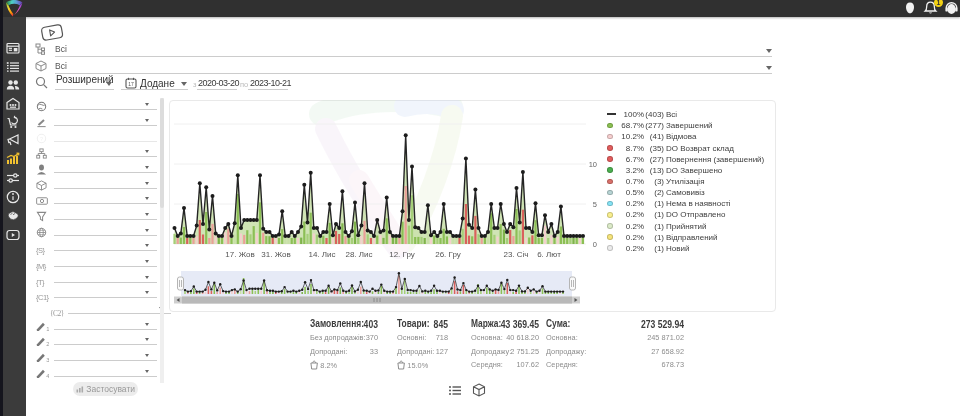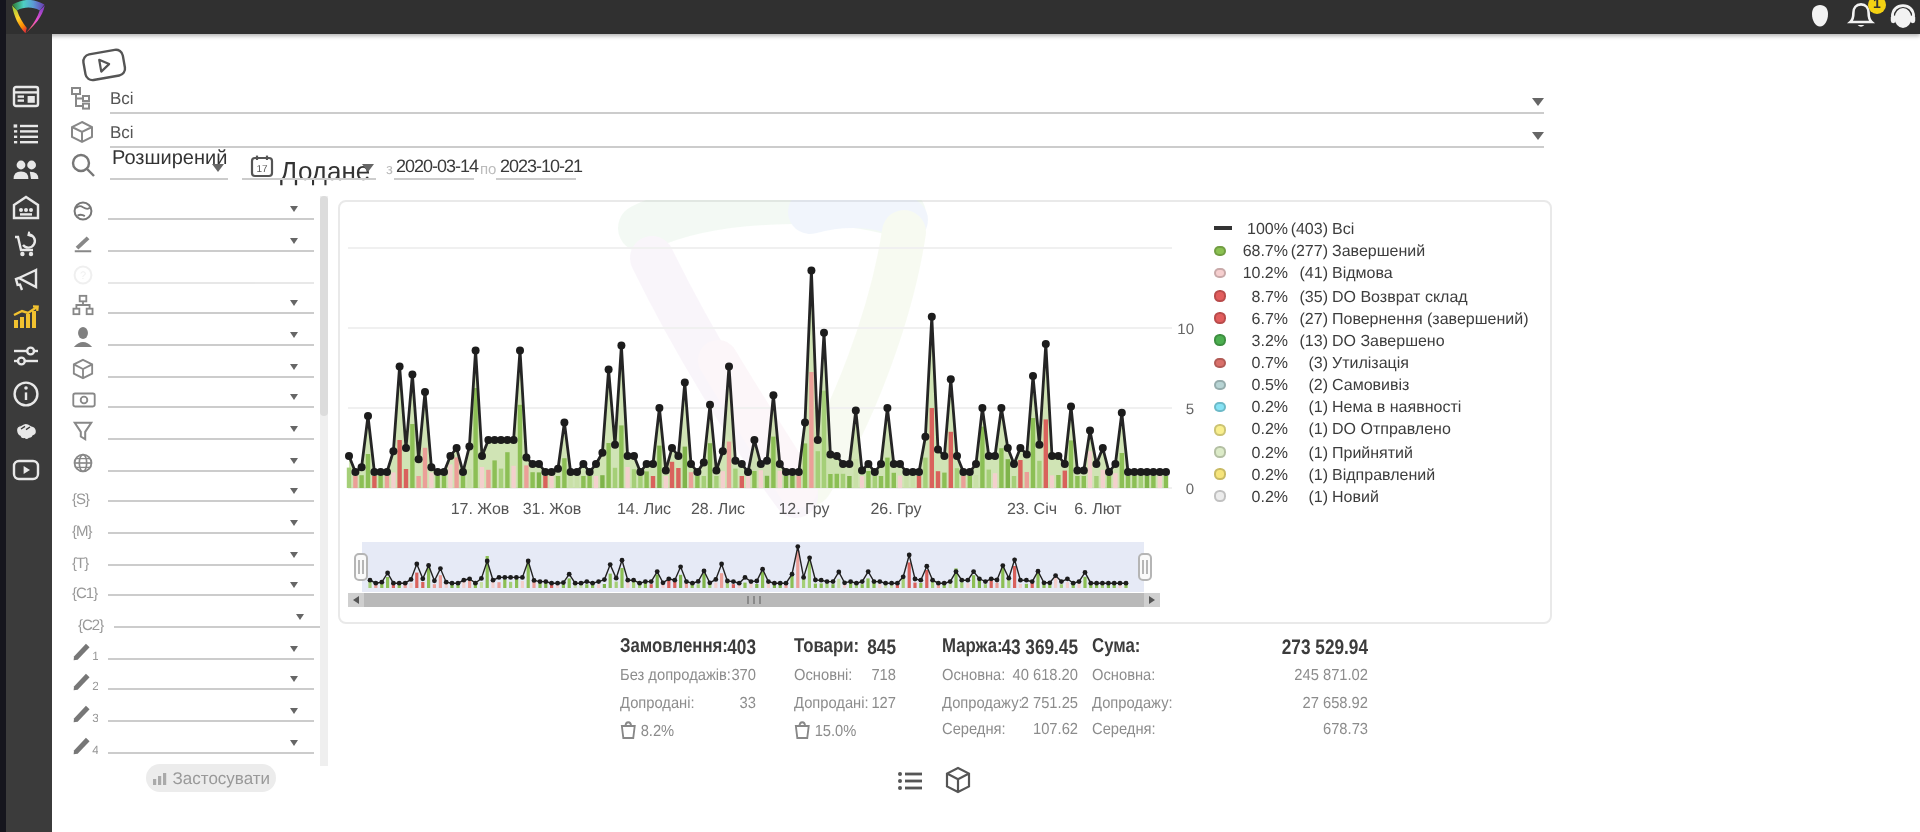--- a/index.html
+++ b/index.html
@@ -152,25 +152,25 @@
   </svg>
 <div class="abs" style="left:56px;top:74px;font-size:10px;color:#333">Розширений</div>
 <div class="abs caret" style="left:106px;top:82px"></div>
 <div class="abs ul" style="left:55px;top:89px;width:59px"></div>
 <svg class="abs" style="left:125px;top:77px" width="12" height="12" viewBox="0 0 12 12">
     <rect x="1" y="2" width="10" height="9" rx="1.5" fill="none" stroke="#555" stroke-width="1.1"></rect>
     <line x1="3.5" y1="0.8" x2="3.5" y2="3" stroke="#555" stroke-width="1.1"></line>
     <line x1="8.5" y1="0.8" x2="8.5" y2="3" stroke="#555" stroke-width="1.1"></line>
     <text x="6" y="9" font-size="5" fill="#555" text-anchor="middle">17</text>
   </svg>
-<div class="abs" style="left:140px;top:78px;font-size:13px;color:#333">Додане</div>
+<div class="abs" style="left:140px;top:78px;font-size:10px;color:#333">Додане</div>
 <div class="abs caret" style="left:181px;top:82px"></div>
 <div class="abs ul" style="left:121px;top:89px;width:67px"></div>
 <div class="abs" style="left:193px;top:80px;font-size:7.5px;color:#bbb">з</div>
-<div class="abs" style="left:198px;top:77.5px;font-size:9px;color:#3a3a3a;letter-spacing:-0.5px">2020-03-14</div>
+<div class="abs" style="left:198px;top:77.5px;font-size:9px;color:#3a3a3a;letter-spacing:-0.5px">2020-03-20</div>
 <div class="abs ul" style="left:197px;top:89px;width:40px"></div>
 <div class="abs" style="left:240px;top:80px;font-size:7.5px;color:#bbb">по</div>
 <div class="abs" style="left:250px;top:77.5px;font-size:9px;color:#3a3a3a;letter-spacing:-0.5px">2023-10-21</div>
 <div class="abs ul" style="left:248px;top:89px;width:40px"></div>
 
 <div style="position:absolute;left:35px;top:98px;width:123px;height:13px;">
     <div style="position:absolute;left:1px;top:0"><svg width="11" height="11" viewBox="0 0 12 12">
         <circle cx="6" cy="6" r="4.6" fill="none" stroke="#777" stroke-width="1.1"></circle>
         <path d="M2.2,4.5 Q4,2.5 6,4 Q8.5,5.5 9.8,4.2 M3,8.5 Q5,7.5 7,8.8" stroke="#777" stroke-width="1" fill="none"></path>
       </svg></div>
@@ -256,21 +256,21 @@
 <div style="position:absolute;left:35px;top:271px;width:123px;height:13px;">
     <div style="position:absolute;left:1px;top:0"><span style="font-size:7.5px;color:#999;letter-spacing:-0.5px">{T}</span></div>
     <div style="position:absolute;left:19px;right:1px;top:11px;border-bottom:1px solid #ccc"></div>
     <div style="position:absolute;right:9px;top:5px;width:0;height:0;border-left:2.8px solid transparent;border-right:2.8px solid transparent;border-top:3.6px solid #666"></div>
   </div>
 <div style="position:absolute;left:35px;top:286px;width:123px;height:13px;">
     <div style="position:absolute;left:1px;top:0"><span style="font-size:7.5px;color:#999;letter-spacing:-0.5px">{C1}</span></div>
     <div style="position:absolute;left:19px;right:1px;top:11px;border-bottom:1px solid #ccc"></div>
     <div style="position:absolute;right:9px;top:5px;width:0;height:0;border-left:2.8px solid transparent;border-right:2.8px solid transparent;border-top:3.6px solid #666"></div>
   </div>
-<div style="position:absolute;left:38px;top:302px;width:123px;height:13px;">
+<div style="position:absolute;left:49px;top:302px;width:123px;height:13px;font-family:Liberation Serif, serif;">
     <div style="position:absolute;left:1px;top:0"><span style="font-size:7.5px;color:#999;letter-spacing:-0.5px">{C2}</span></div>
     <div style="position:absolute;left:19px;right:1px;top:11px;border-bottom:1px solid #ccc"></div>
     <div style="position:absolute;right:9px;top:5px;width:0;height:0;border-left:2.8px solid transparent;border-right:2.8px solid transparent;border-top:3.6px solid #666"></div>
   </div>
 <div style="position:absolute;left:35px;top:318px;width:123px;height:13px;">
     <div style="position:absolute;left:1px;top:0"><svg width="13" height="11" viewBox="0 0 14 12">
         <path d="M1,9 L7.5,2 L9.5,4 L3,10.8 L0.8,11 Z" fill="#777"></path>
         <text x="11" y="11" font-size="6.5" fill="#999">1</text>
       </svg></div>
     <div style="position:absolute;left:19px;right:1px;top:11px;border-bottom:1px solid #ccc"></div>

